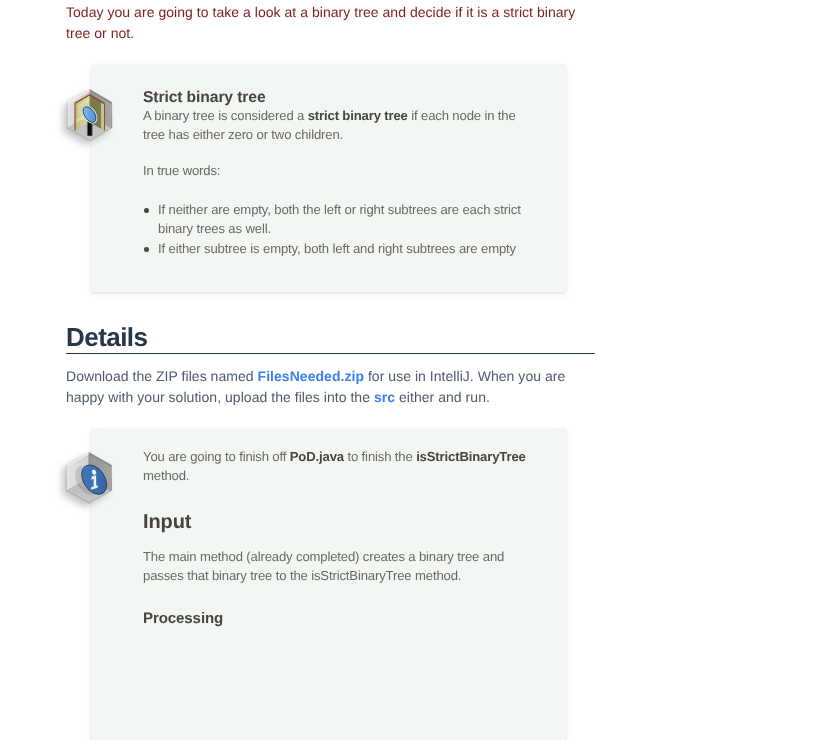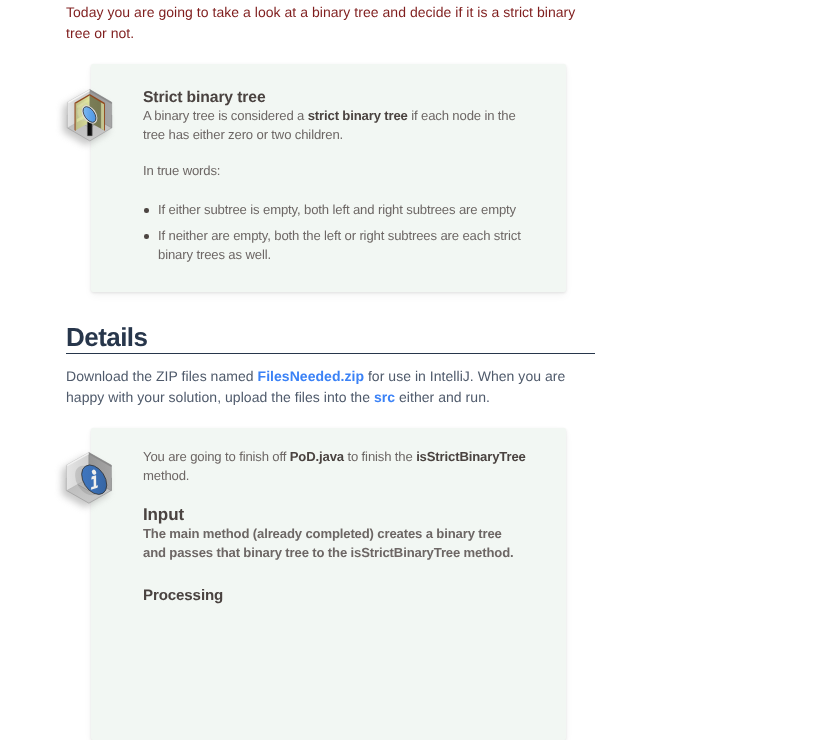--- a/index.html
+++ b/index.html
@@ -115,22 +115,22 @@
    <ellipse cx="23.5" cy="26.5" rx="5.0" ry="8.8" fill="url(#g_lens)" stroke="#2b2b2b" stroke-width="0.75"></ellipse>
    <path d="M19.3 20.2 A5.0 8.8 0 0 0 19.3 32.8" fill="none" stroke="#ffffff" stroke-width="0.45" opacity="0.25"></path>
  </g>
 </svg></div>
 
   <div class="card-body" style="top:91px;">
     <div class="cardheading">Strict binary tree</div>
     <p class="ctext"><span>A binary tree is considered a </span><b>strict binary tree</b><span> if each node in the tree has either zero or two children.</span></p>
     <p class="ctext" style="margin-top:17px;">In true words:</p>
     <ul class="clist" style="margin-top:19.4px;width:398px;">
+      <li style="margin-top:6px;">If neither are empty, both the left or right subtrees are each strict binary trees as well.</li>
       <li>If either subtree is empty, both left and right subtrees are empty</li>
-      <li style="margin-top:6px;">If neither are empty, both the left or right subtrees are each strict binary trees as well.</li>
     </ul>
   </div>
 
   <div class="sectionheading" style="top:323.5px;">Details</div>
   <div class="rule" style="top:353px;width:529px;"></div>
 
   <div class="para" style="top:365.8px;width:510px;"><span>Download the ZIP files named </span><b>FilesNeeded.zip</b><span> for use in IntelliJ. When you are happy with your solution, upload the files into the </span><b>src</b><span> either and run.</span></div>
 
   <div class="card" id="card2" style="top:427.5px;height:312.5px;"></div>
 
@@ -177,18 +177,18 @@
  </g>
 
   <g fill="#f0efec" transform="translate(29.2 28.7)">
    <ellipse cx="-0.15" cy="-7.5" rx="2.1" ry="2.6" transform="rotate(-30 -0.15 -7.5)"></ellipse>
    <path d="M -2.4 -3.1 L 1.9 -4.4 L 2.0 6.1 L 3.9 5.5 L 3.3 8.0 L -3.3 10.0 L -2.9 7.4 L -0.5 6.7 L -0.6 -0.8 L -3.0 -0.2 Z"></path>
   </g>
 </svg></div>
 
   <div class="card-body" style="top:446.5px;">
     <p class="ctext" style="width:395px;"><span>You are going to finish off </span><b>PoD.java</b><span> to finish the </span><b>isStrictBinaryTree</b><span> method.</span></p>
-    <div class="cardheading" style="font-size:17px;line-height:14px;margin-top:23px;">Input</div>
-    <p class="ctext" style="margin-top:2px;font-weight:bold;">The main method (already completed) creates a binary tree and passes that binary tree to the isStrictBinaryTree method.</p>
+    <div class="cardheading" style="font-size:20px;line-height:14px;margin-top:30px;">Input</div>
+    <p class="ctext" style="margin-top:18px;">The main method (already completed) creates a binary tree and passes that binary tree to the isStrictBinaryTree method.</p>
     <div class="cardheading" style="font-size:15.1px;line-height:14px;margin-top:25.5px;">Processing</div>
   </div>
 
 </div>
 
 </body></html>

